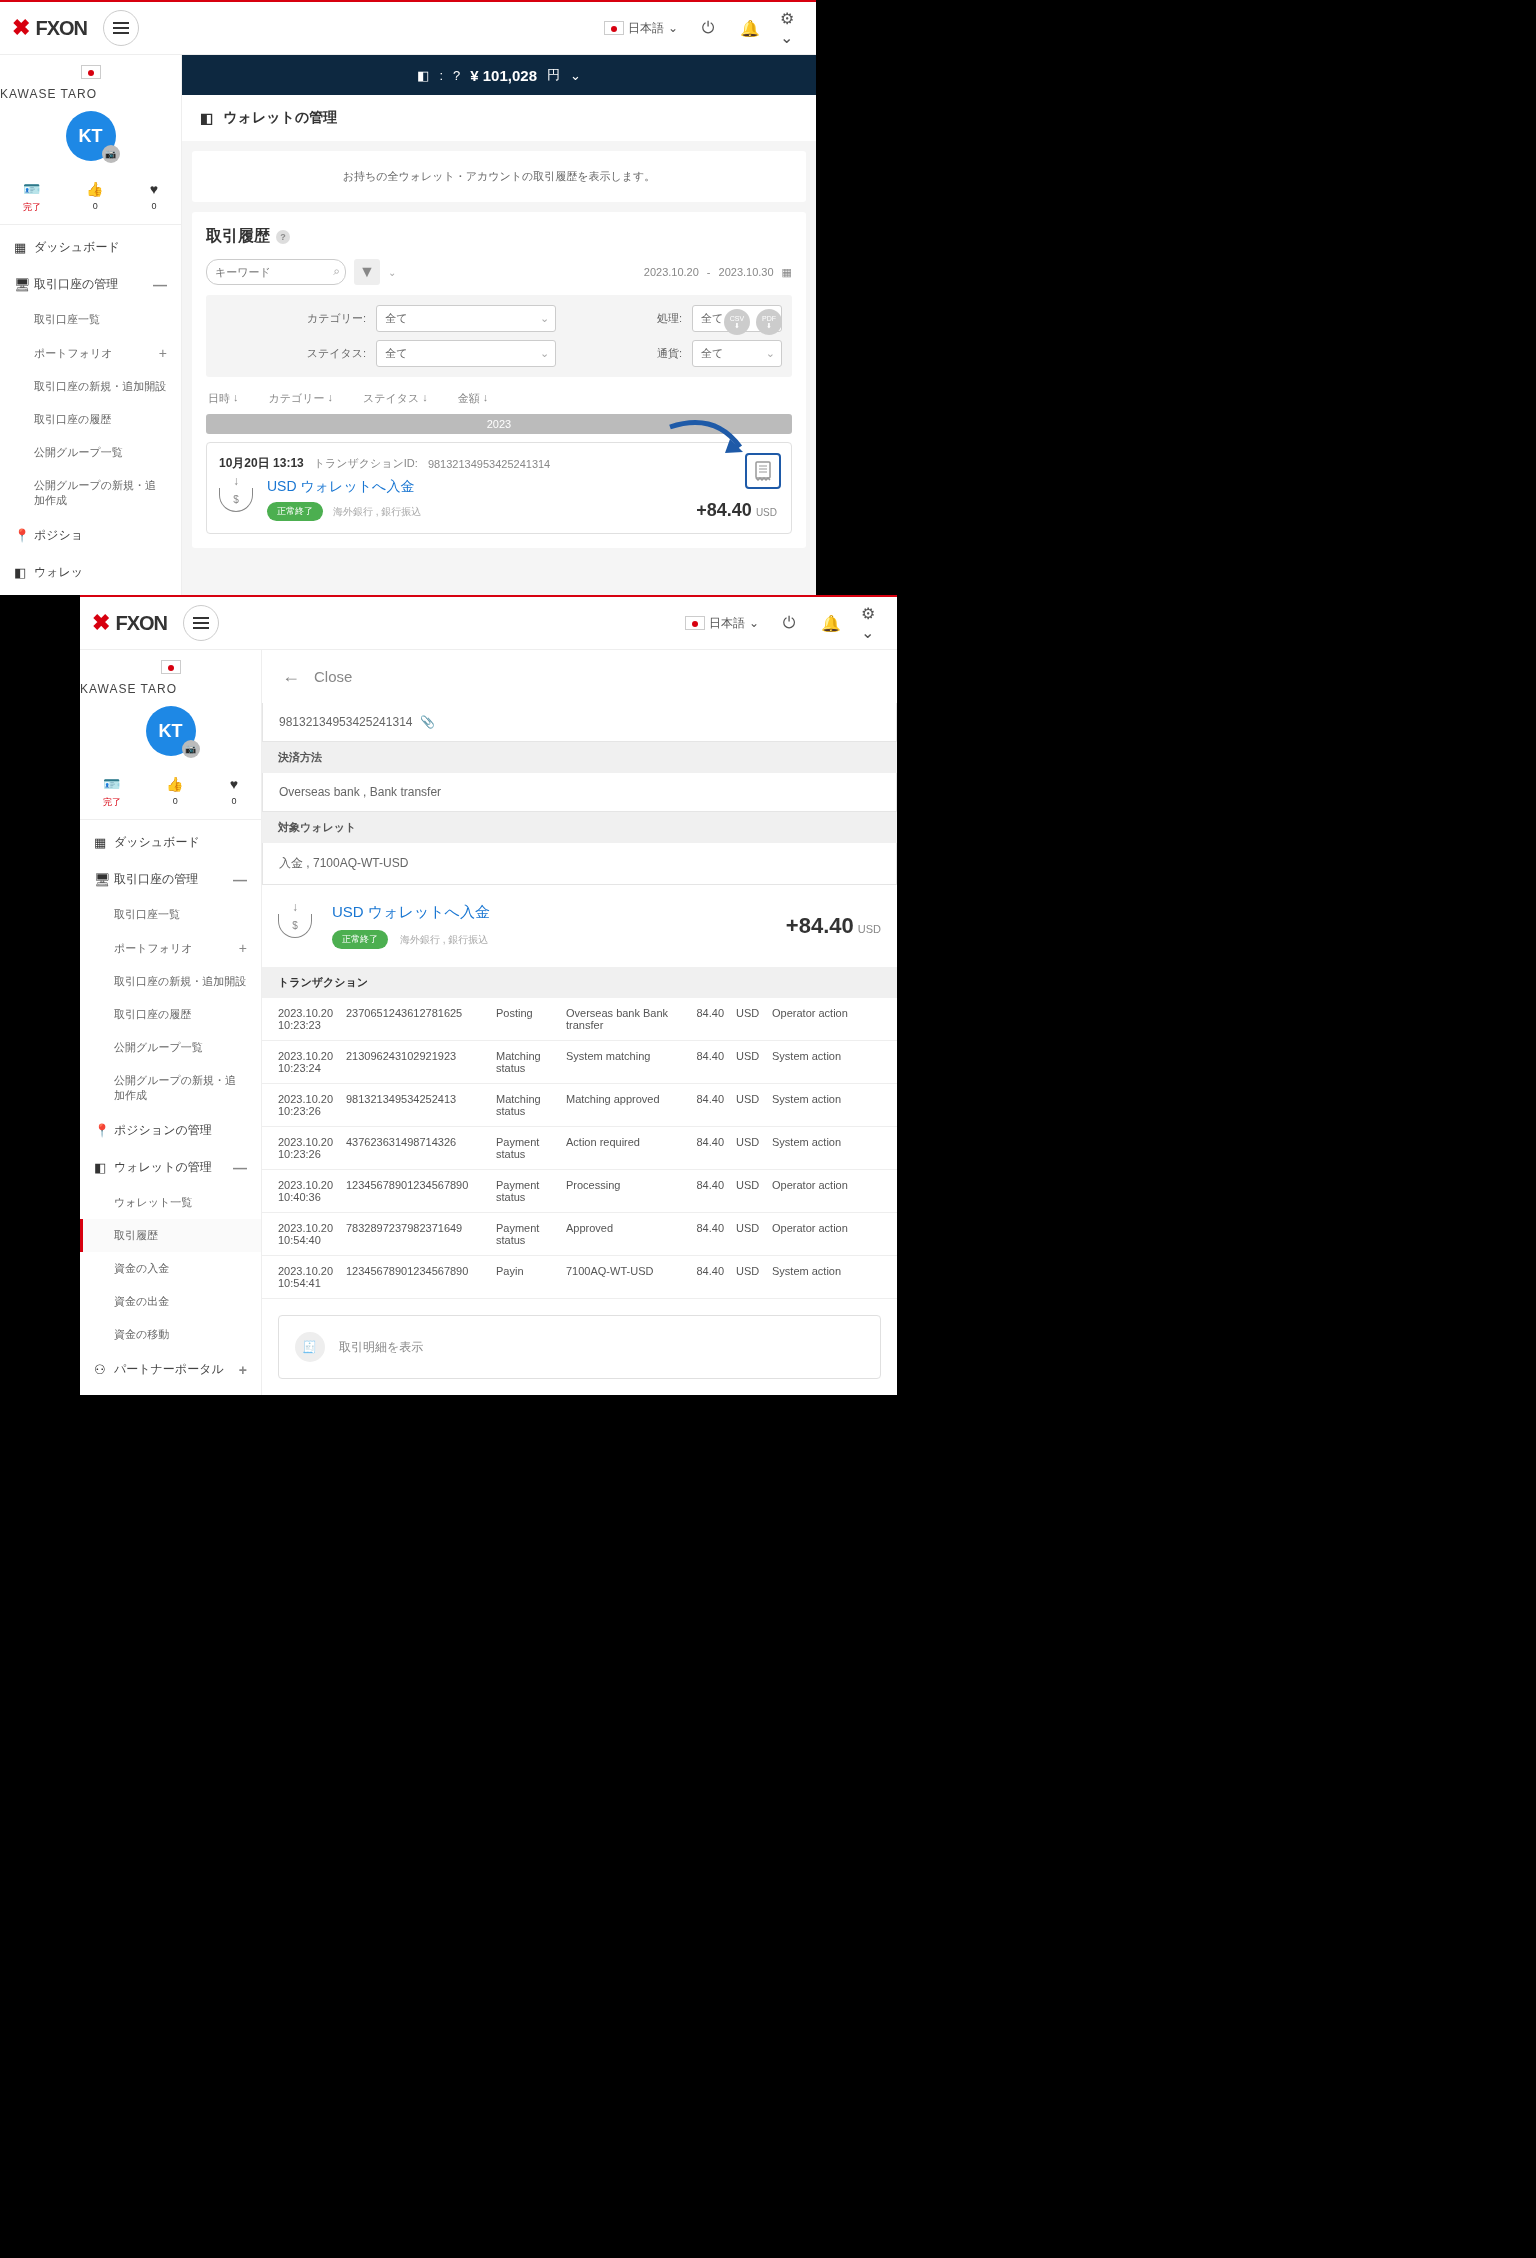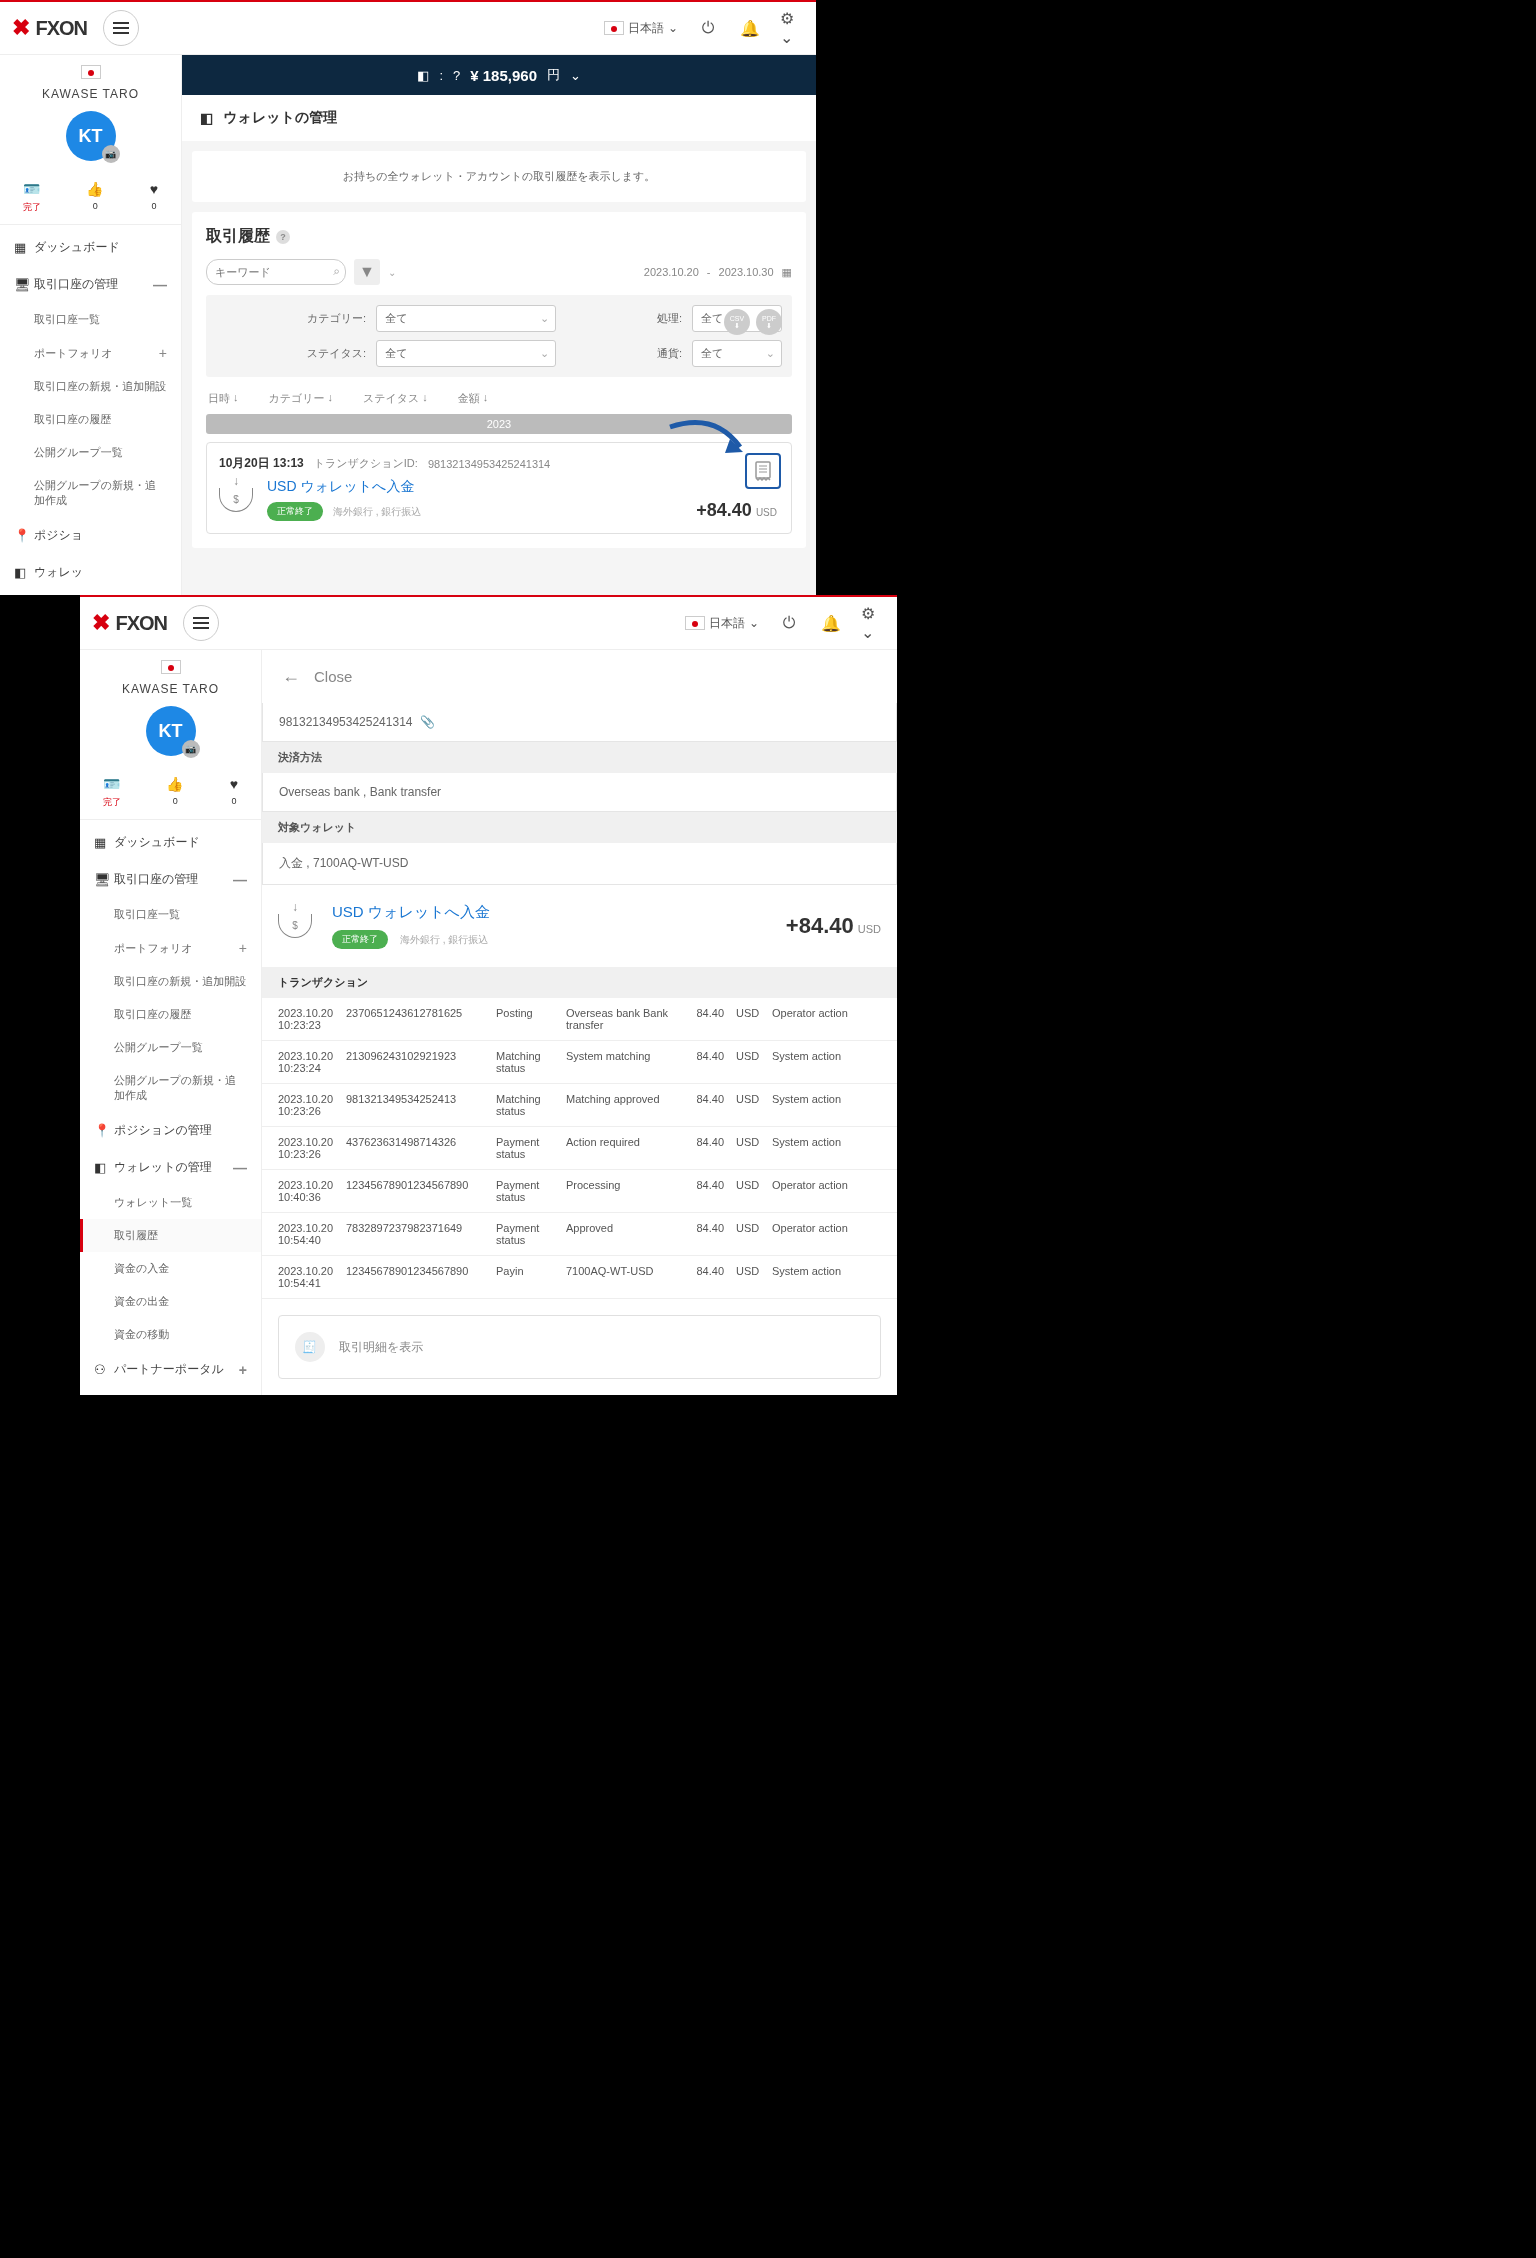--- a/index.html
+++ b/index.html
@@ -14,21 +14,21 @@
 .hamburger span{display:block;width:16px;height:2px;background:#333;position:relative}
 .hamburger span::before,.hamburger span::after{content:"";position:absolute;left:0;width:16px;height:2px;background:#333}
 .hamburger span::before{top:-5px}.hamburger span::after{top:5px}
 .topbar-right{margin-left:auto;display:flex;align-items:center;gap:18px}
 .flag{width:20px;height:14px;border:1px solid #ccc;background:#fff;position:relative;display:inline-block}
 .flag::after{content:"";position:absolute;top:4px;left:6px;width:6px;height:6px;border-radius:50%;background:#d7000f}
 .lang{font-size:12px;color:#555;display:flex;align-items:center;gap:4px}
 .icon-btn{width:24px;height:24px;display:flex;align-items:center;justify-content:center;color:#555;cursor:pointer}
 .layout{display:flex}
 .sidebar{width:182px;background:#fff;font-size:12px;border-right:1px solid #eee}
-.sidebar .profile{text-align:center;padding:10px 0 6px}
+.sidebar .profile{text-align:left;padding:10px 0 6px}
 .sidebar .flag-wrap{display:flex;justify-content:center;margin-bottom:8px}
 .sidebar .name{font-size:12px;color:#444;letter-spacing:1px}
 .avatar{width:50px;height:50px;border-radius:50%;background:#1e88e5;color:#fff;font-weight:700;font-size:18px;display:flex;align-items:center;justify-content:center;margin:10px auto 0;position:relative}
 .avatar .cam{position:absolute;right:-4px;bottom:-2px;width:18px;height:18px;border-radius:50%;background:#bbb;display:flex;align-items:center;justify-content:center;font-size:9px;color:#fff}
 .stats{display:flex;justify-content:space-around;padding:14px 0 10px;border-bottom:1px solid #eee}
 .stat{text-align:center;font-size:9px}
 .stat .ic{font-size:14px;color:#333}
 .stat.done .lbl{color:#d7000f}
 .stat .lbl{margin-top:4px}
 .menu{padding:4px 0}
@@ -185,21 +185,21 @@
             <span class="mi-ic">◧</span>
             <span>ウォレッ</span>
           </div>
       </div>
     </div>
     <div class="main">
       <div class="balance-bar">
         <span>◧</span>
           <span>:</span>
           <span>?</span>
-        <span class="amt">¥ 185,960</span>
+        <span class="amt">¥ 101,028</span>
         <span>円</span>
           <span>⌄</span>
       </div>
       <div class="page-title">
           <span class="ic">◧</span>
           <span>ウォレットの管理</span>
         </div>
       <div class="desc-box">お持ちの全ウォレット・アカウントの取引履歴を表示します。</div>
       <div class="history-box">
         <div class="h-title">

